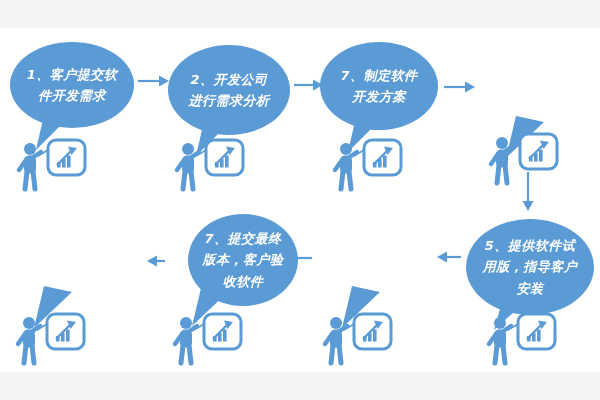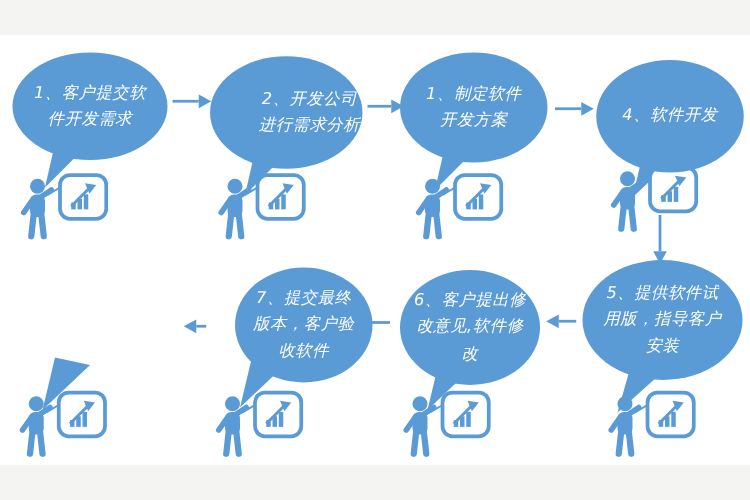--- a/index.html
+++ b/index.html
@@ -9,28 +9,28 @@
   }
   .band{position:absolute;left:0;width:600px;background:#f4f4f2;}
   .band.top{top:0;height:28px;}
   .band.bottom{top:372px;height:28px;}
   .deco{position:absolute;left:0;top:0;width:600px;height:400px;}
   .bubble{
     position:absolute;background:#5b9bd5;border-radius:50%;
     display:flex;align-items:center;justify-content:center;
   }
   .bubble .txt{
-    color:#ffffff;font-size:13px;font-weight:normal;font-style:italic;
+    color:#ffffff;font-size:13px;font-weight:bold;font-style:italic;
     line-height:1.62;text-align:center;letter-spacing:0.5px;
   }
   .b1{left:10px;top:42px;width:124px;height:86px;}   .b1 .txt{width:96px;}
-  .b2{left:168px;top:45px;width:122px;height:90px;justify-content:flex-end;}  .b2 .txt{width:85px;}
+  .b2{left:168px;top:45px;width:122px;height:90px;}  .b2 .txt{width:85px;}
   .b3{left:320px;top:42px;width:118px;height:88px;}  .b3 .txt{width:85px;}
   .b4{left:477px;top:48px;width:118px;height:90px;}  .b4 .txt{width:96px;}
-  .b5{left:466px;top:208px;width:128px;height:96px;} .b5 .txt{width:96px;}
+  .b5{left:466px;top:219px;width:128px;height:96px;} .b5 .txt{width:96px;}
   .b6{left:320px;top:216px;width:112px;height:92px;} .b6 .txt{width:96px;}
   .b7{left:188px;top:214px;width:110px;height:92px;} .b7 .txt{width:85px;}
   .b8{left:6px;top:218px;width:138px;height:90px;}   .b8 .txt{width:96px;}
 </style>
 </head>
 <body>
 
 <div class="stage">
 
   <div class="band top"></div>
@@ -111,28 +111,22 @@
     </g>
   </svg>
 
   <div class="bubble b1">
     <span class="txt">1、客户提交软件开发需求</span>
   </div>
   <div class="bubble b2">
     <span class="txt">2、开发公司进行需求分析</span>
   </div>
   <div class="bubble b3">
-    <span class="txt">1、制定软件开发方案</span>
-  </div>
-  <div class="bubble b4">
-    <span class="txt">4、软件开发</span>
+    <span class="txt">7、制定软件开发方案</span>
   </div>
   <div class="bubble b5">
     <span class="txt">5、提供软件试用版，指导客户安装</span>
-  </div>
-  <div class="bubble b6">
-    <span class="txt">6、客户提出修改意见,软件修改</span>
   </div>
   <div class="bubble b7">
     <span class="txt">7、提交最终版本，客户验收软件</span>
   </div>
 
 </div>
 
 </body></html>

